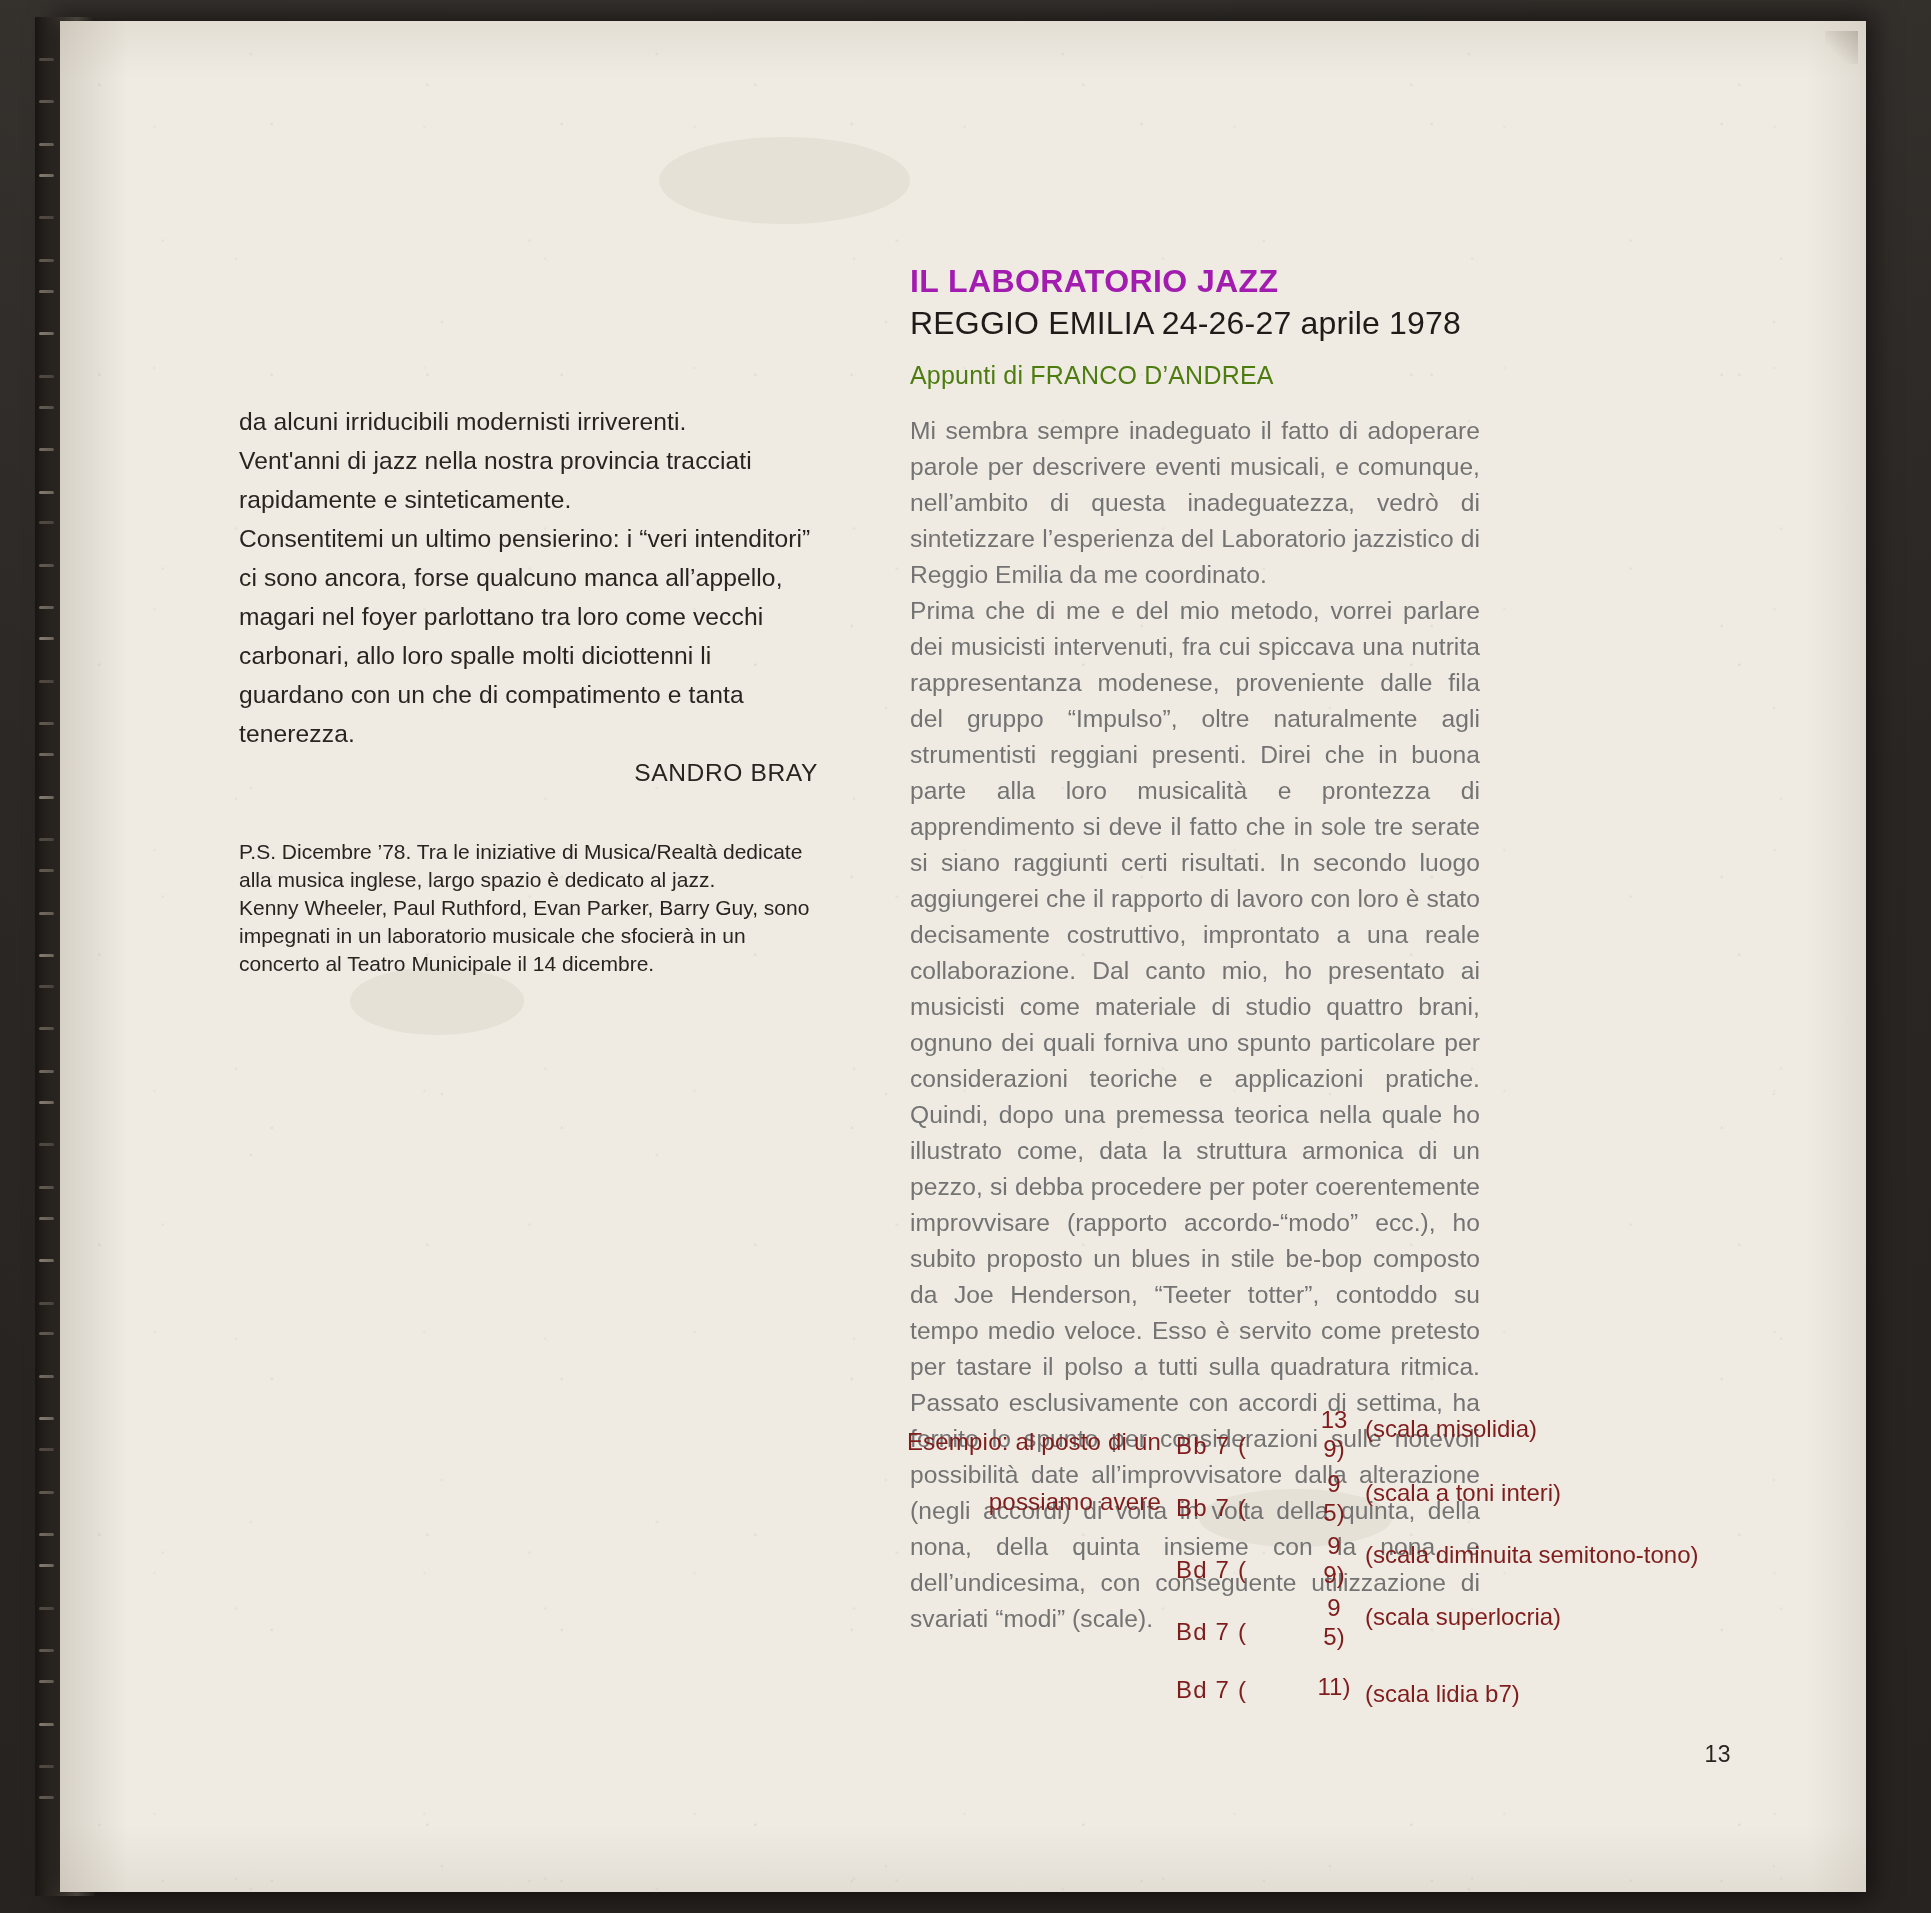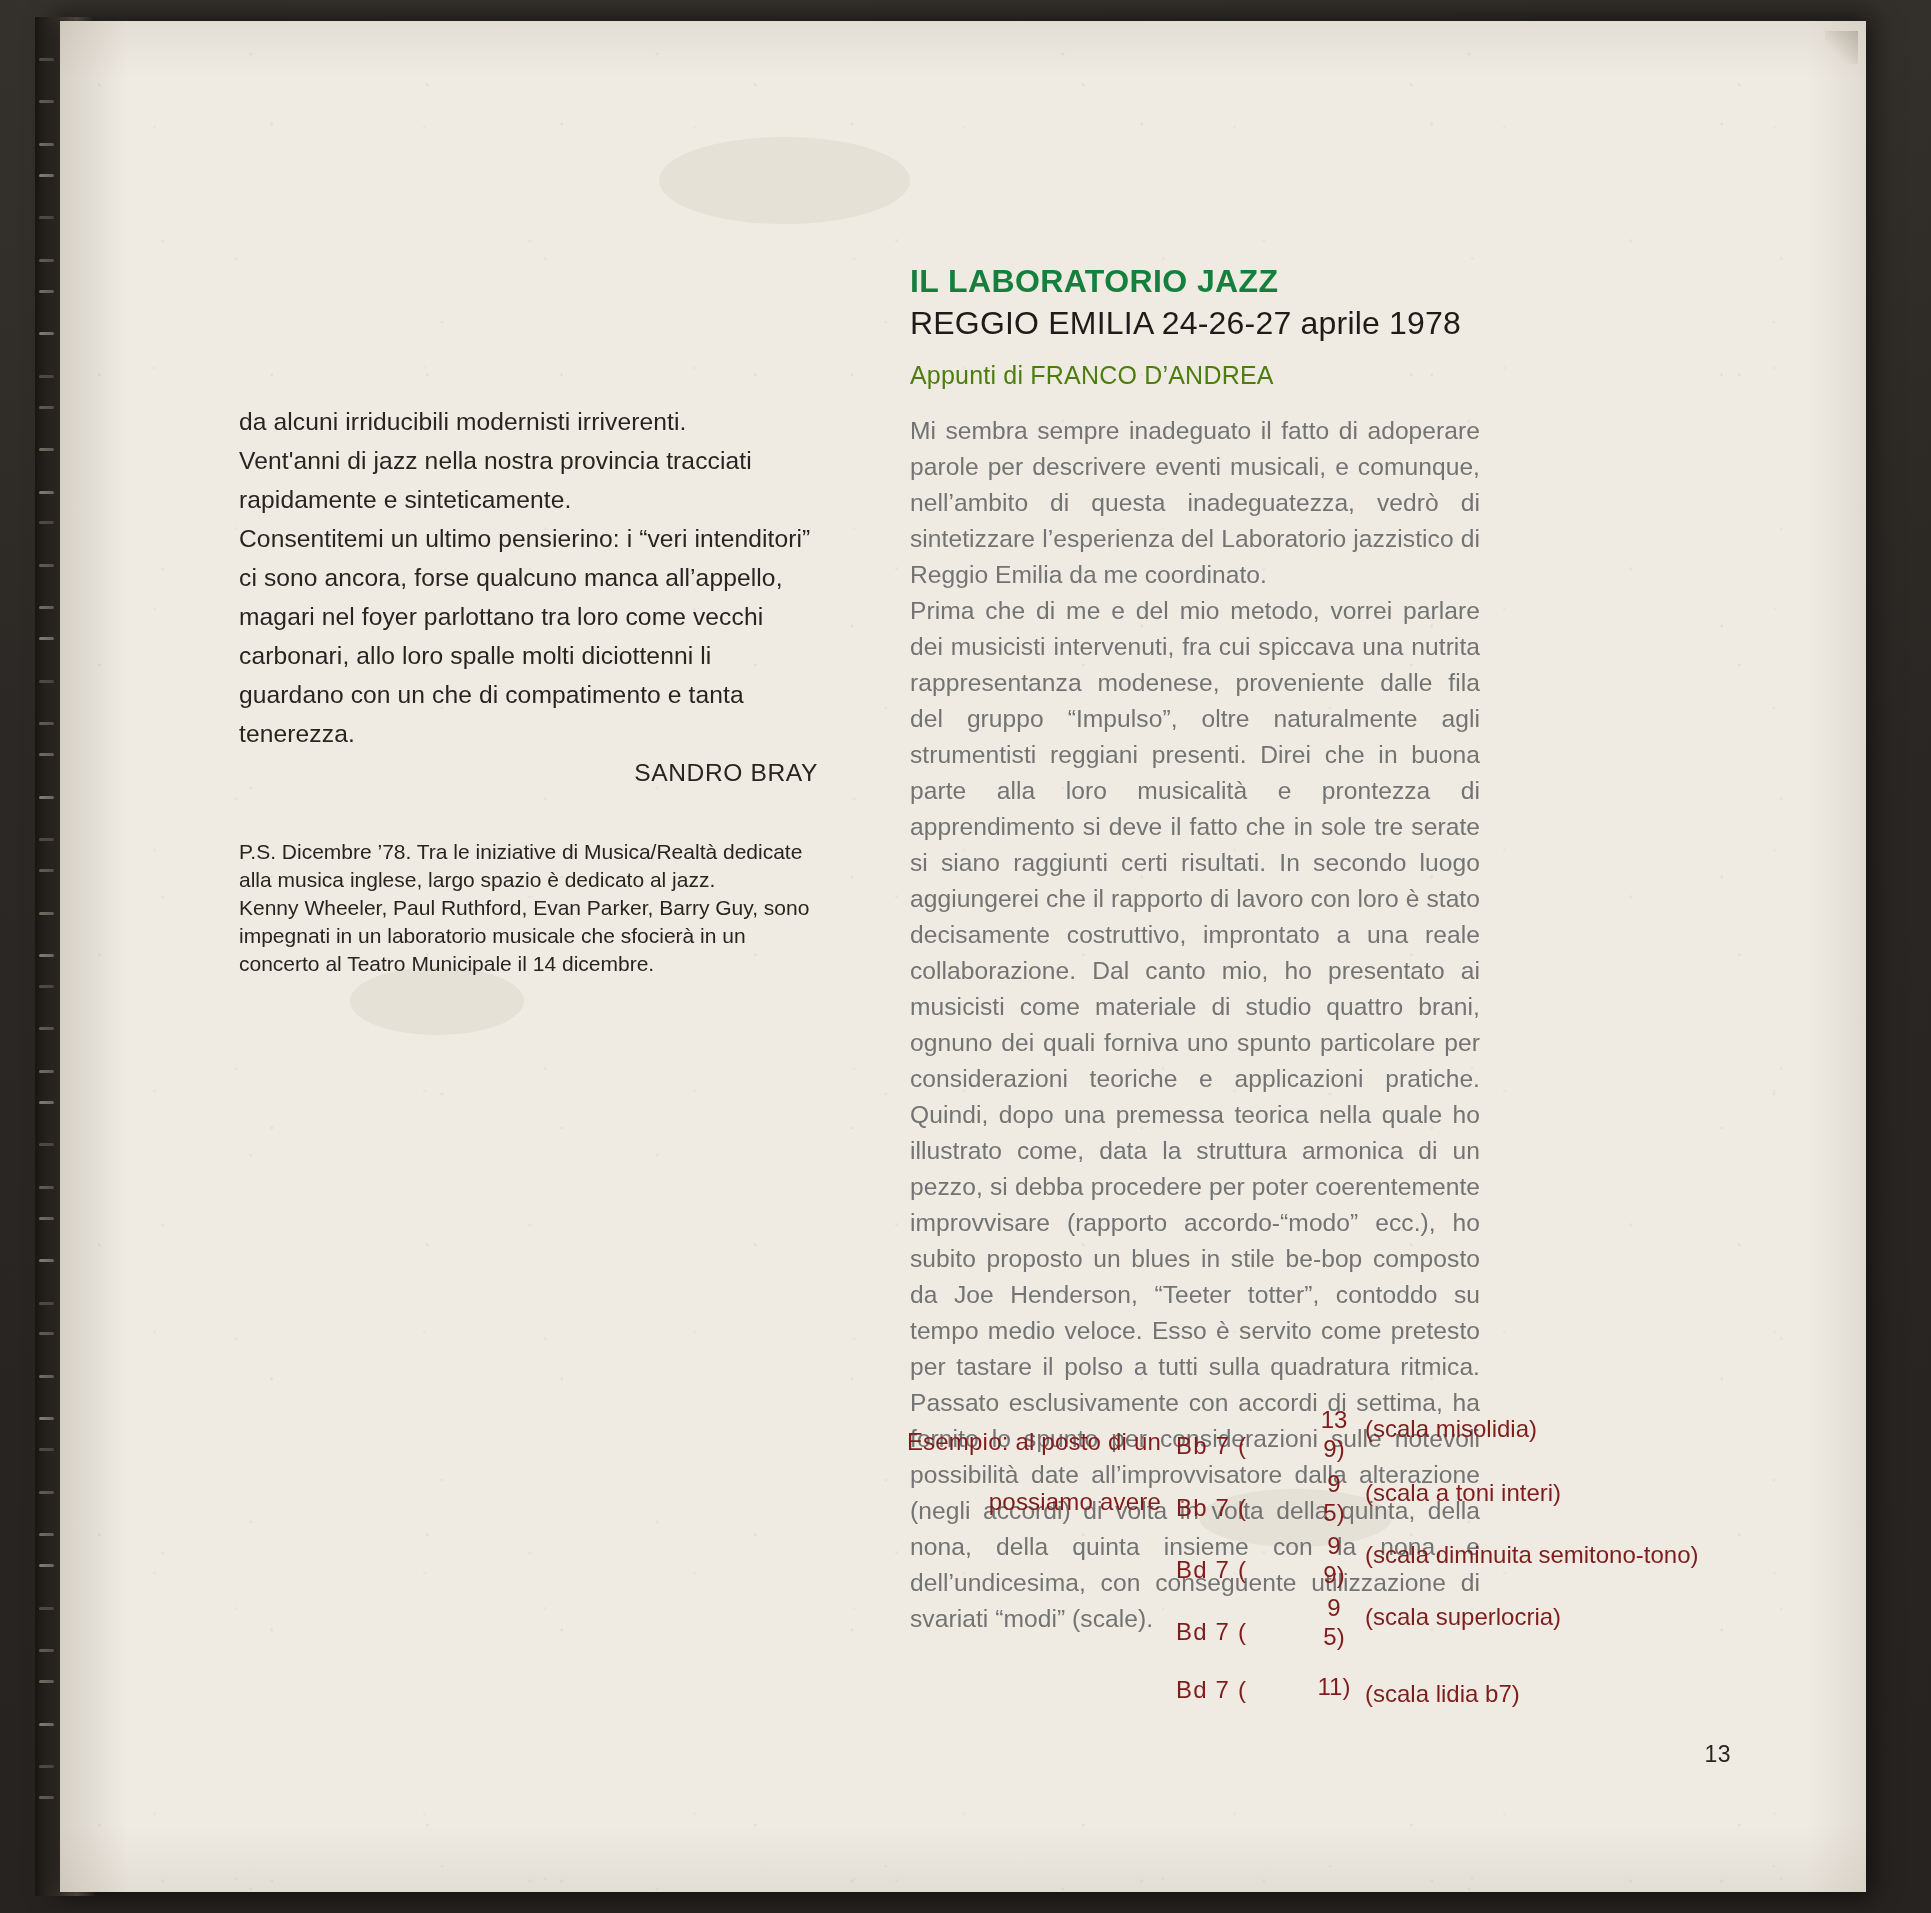--- a/index.html
+++ b/index.html
@@ -92,21 +92,21 @@
     line-height:28px;
     color:#2a2421;
   }
   .ps-block p{margin:0;}
 
   
   .hdr-title{
     font-size:32px;
     font-weight:bold;
     letter-spacing:0.4px;
-    color:#15803d;
+    color:#a21caf;
     line-height:39px;
   }
   .hdr-sub{
     font-size:32px;
     letter-spacing:0.2px;
     color:#1f1b18;
     line-height:41px;
     margin-top:1.9px;
   }
   .hdr-by{

